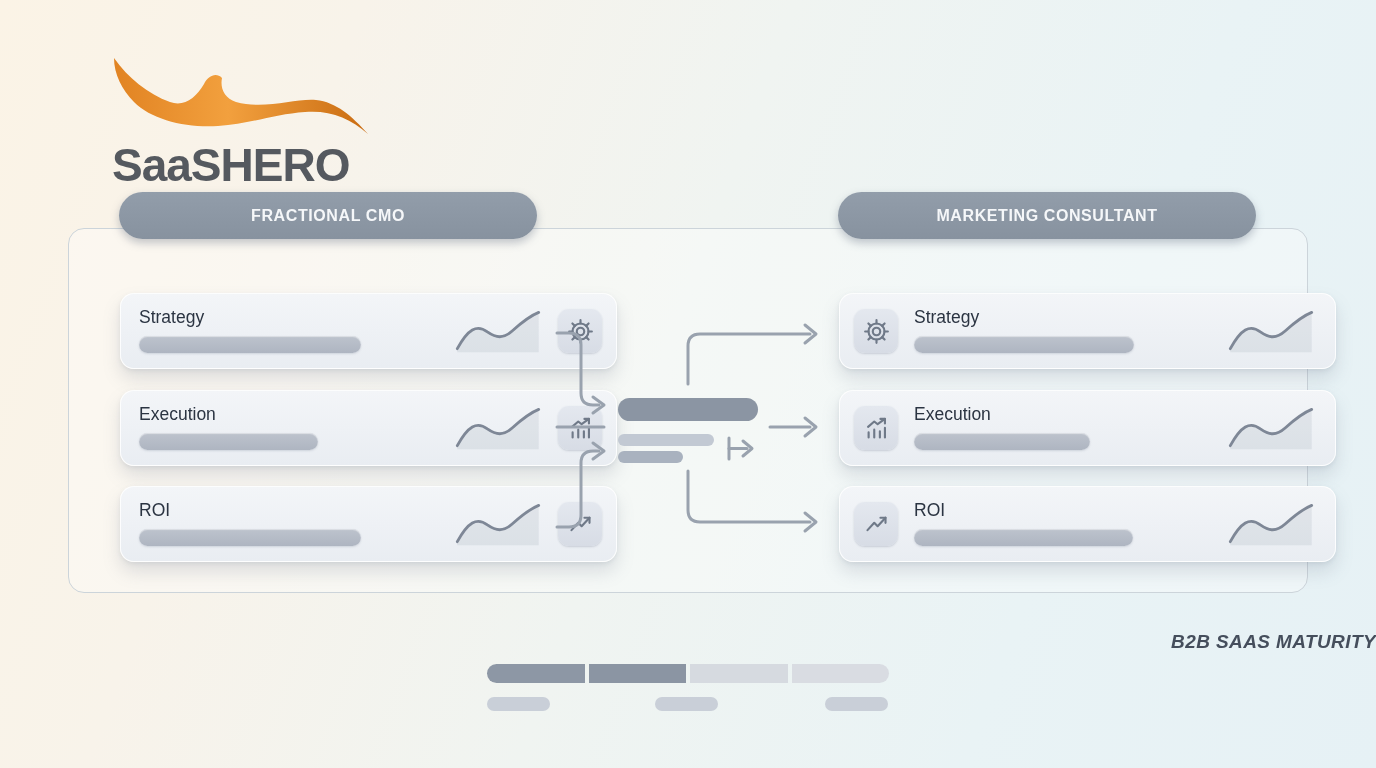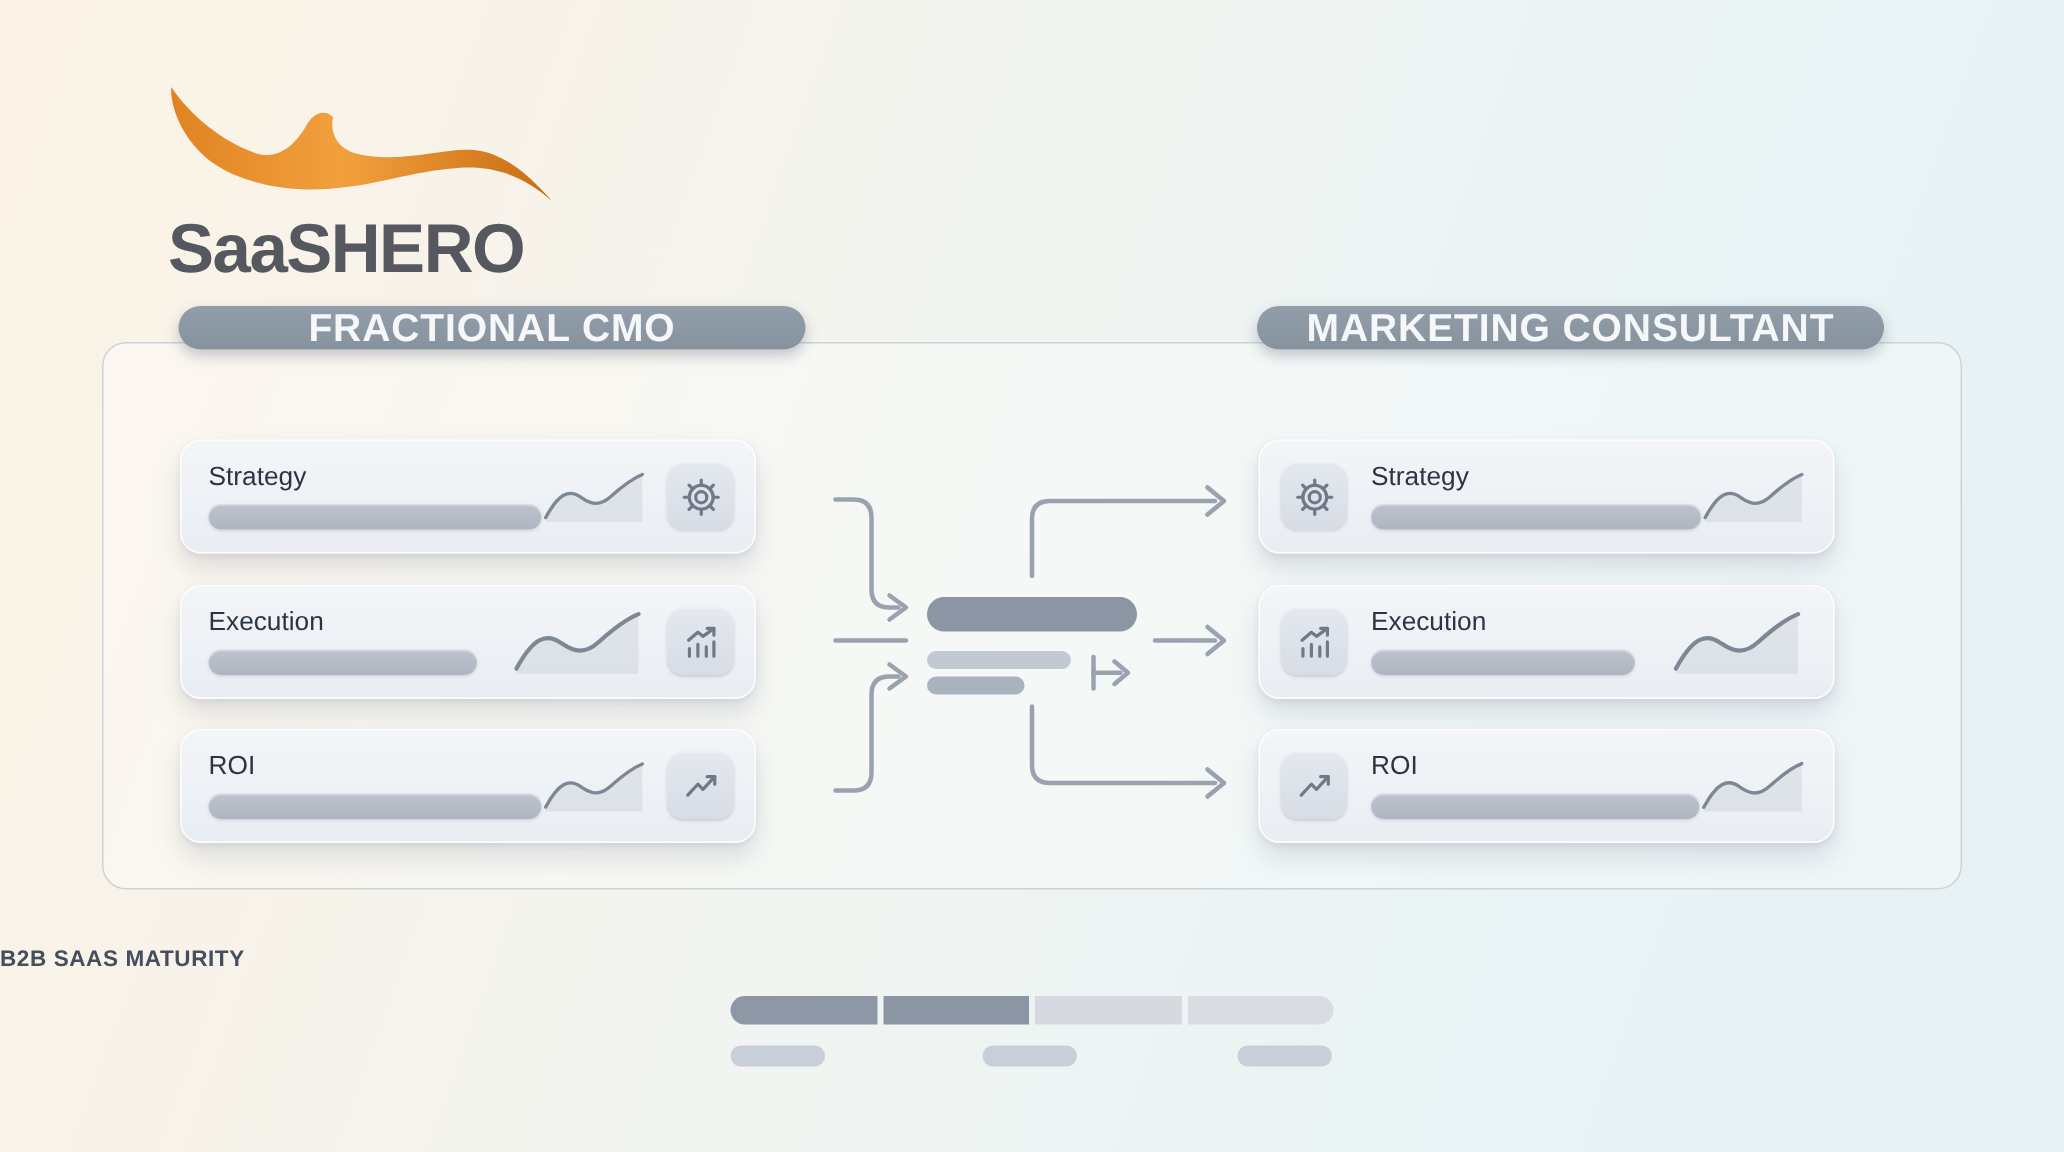--- a/index.html
+++ b/index.html
@@ -19,31 +19,31 @@
 
   
   .frame{
     left:68px; top:228px; width:1240px; height:365px;
     border:1.5px solid #ccd4da; border-radius:16px;
     background:rgba(255,255,255,0.35);
   }
 
   
   .pill{
-    top:204px; width:418px; height:29px; border-radius:24px;
+    top:192px; width:418px; height:47px; border-radius:24px;
     background:linear-gradient(180deg,#929daa 0%,#87929f 100%);
     box-shadow:0 4px 9px rgba(90,100,120,0.35);
     display:flex; align-items:center; justify-content:center;
-    color:#f5f7f9; font-size:26px; font-weight:700; letter-spacing:0.6px;
+    color:#f5f7f9; font-size:16px; font-weight:700; letter-spacing:0.6px;
   }
   .pill.left{ left:119px; } .pill.right{ left:838px;text-align:center; }
 
   
   .card{
-    width:384px; height:76px; border-radius:14px;
+    width:497px; height:76px; border-radius:14px;
     background:linear-gradient(180deg,#f3f5f8 0%,#e9edf2 100%);
     border:1px solid rgba(255,255,255,0.85);
     box-shadow:0 10px 18px rgba(110,120,140,0.20), 0 2px 4px rgba(110,120,140,0.12);
     display:flex; align-items:center; padding:0 14px 0 18px;
   }
   .card.right{ padding:0 18px 0 14px; }
   .card .stack{ display:flex; flex-direction:column; gap:9px; }
   .card-title{ font-size:17.5px; font-weight:500; color:#2b3442; line-height:1; }
   .bar{
     height:17px; border-radius:9px;
@@ -64,22 +64,22 @@
 
   
   #card-l0{ left:120px; top:293px; } #card-l1{ left:120px; top:390px; } #card-l2{ left:120px; top:486px; }
   #card-r0{ left:839px; top:293px; } #card-r1{ left:839px; top:390px; } #card-r2{ left:839px; top:486px; }
 
   
   .flow{ left:540px; top:315px; width:300px; height:230px; }
 
   
   .maturity-title{
-    left:0; top:631px; width:1376px; text-align:left;
-    font-size:15px; font-weight:700; color:#454e5c; letter-spacing:0.4px;
+    left:0; top:631px; width:1376px; text-align:right;
+    font-size:19px; font-weight:700; color:#454e5c; letter-spacing:0.4px;font-style:italic;
   }
   .maturity-bar{
     left:487px; top:664px; width:402px; height:19px;
     display:flex; gap:4px;
   }
   .seg{ flex:1; }
   .seg:first-child{ border-radius:10px 0 0 10px; }
   .seg:last-child{ border-radius:0 10px 10px 0; }
   .marker{ top:697px; width:63px; height:14px; border-radius:7px; }
   #marker-0{ left:487px; } #marker-1{ left:655px; } #marker-2{ left:825px; }

